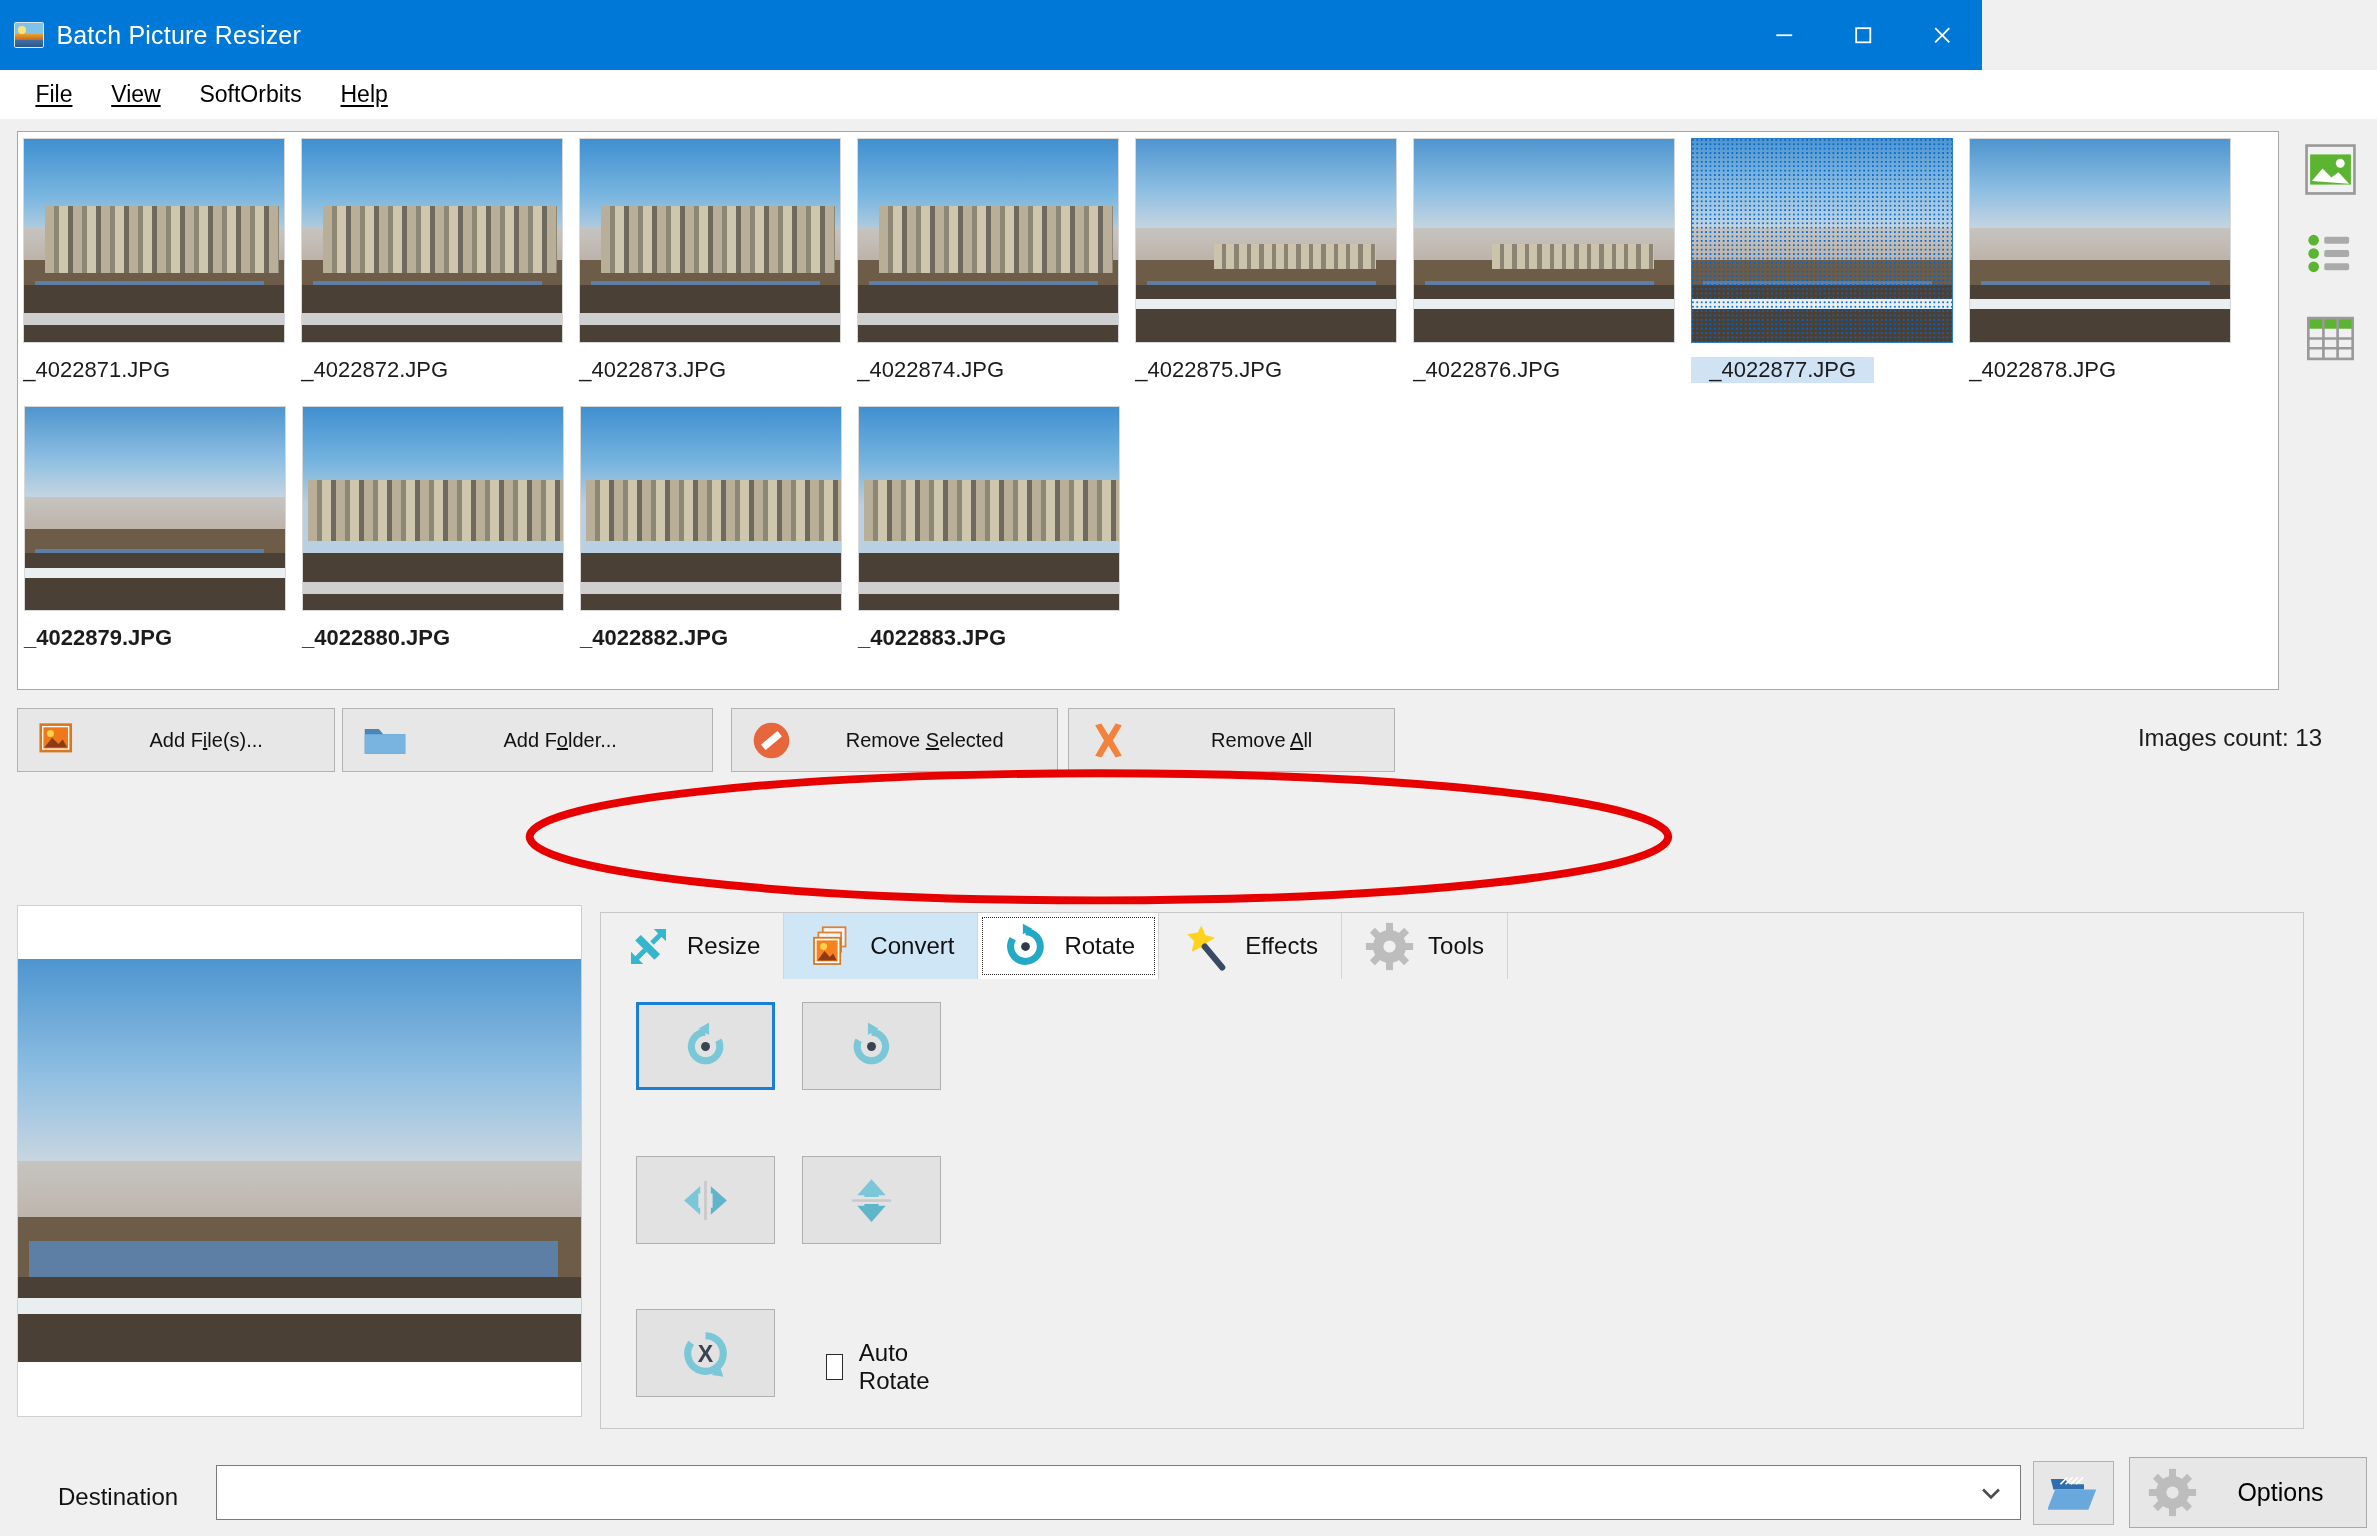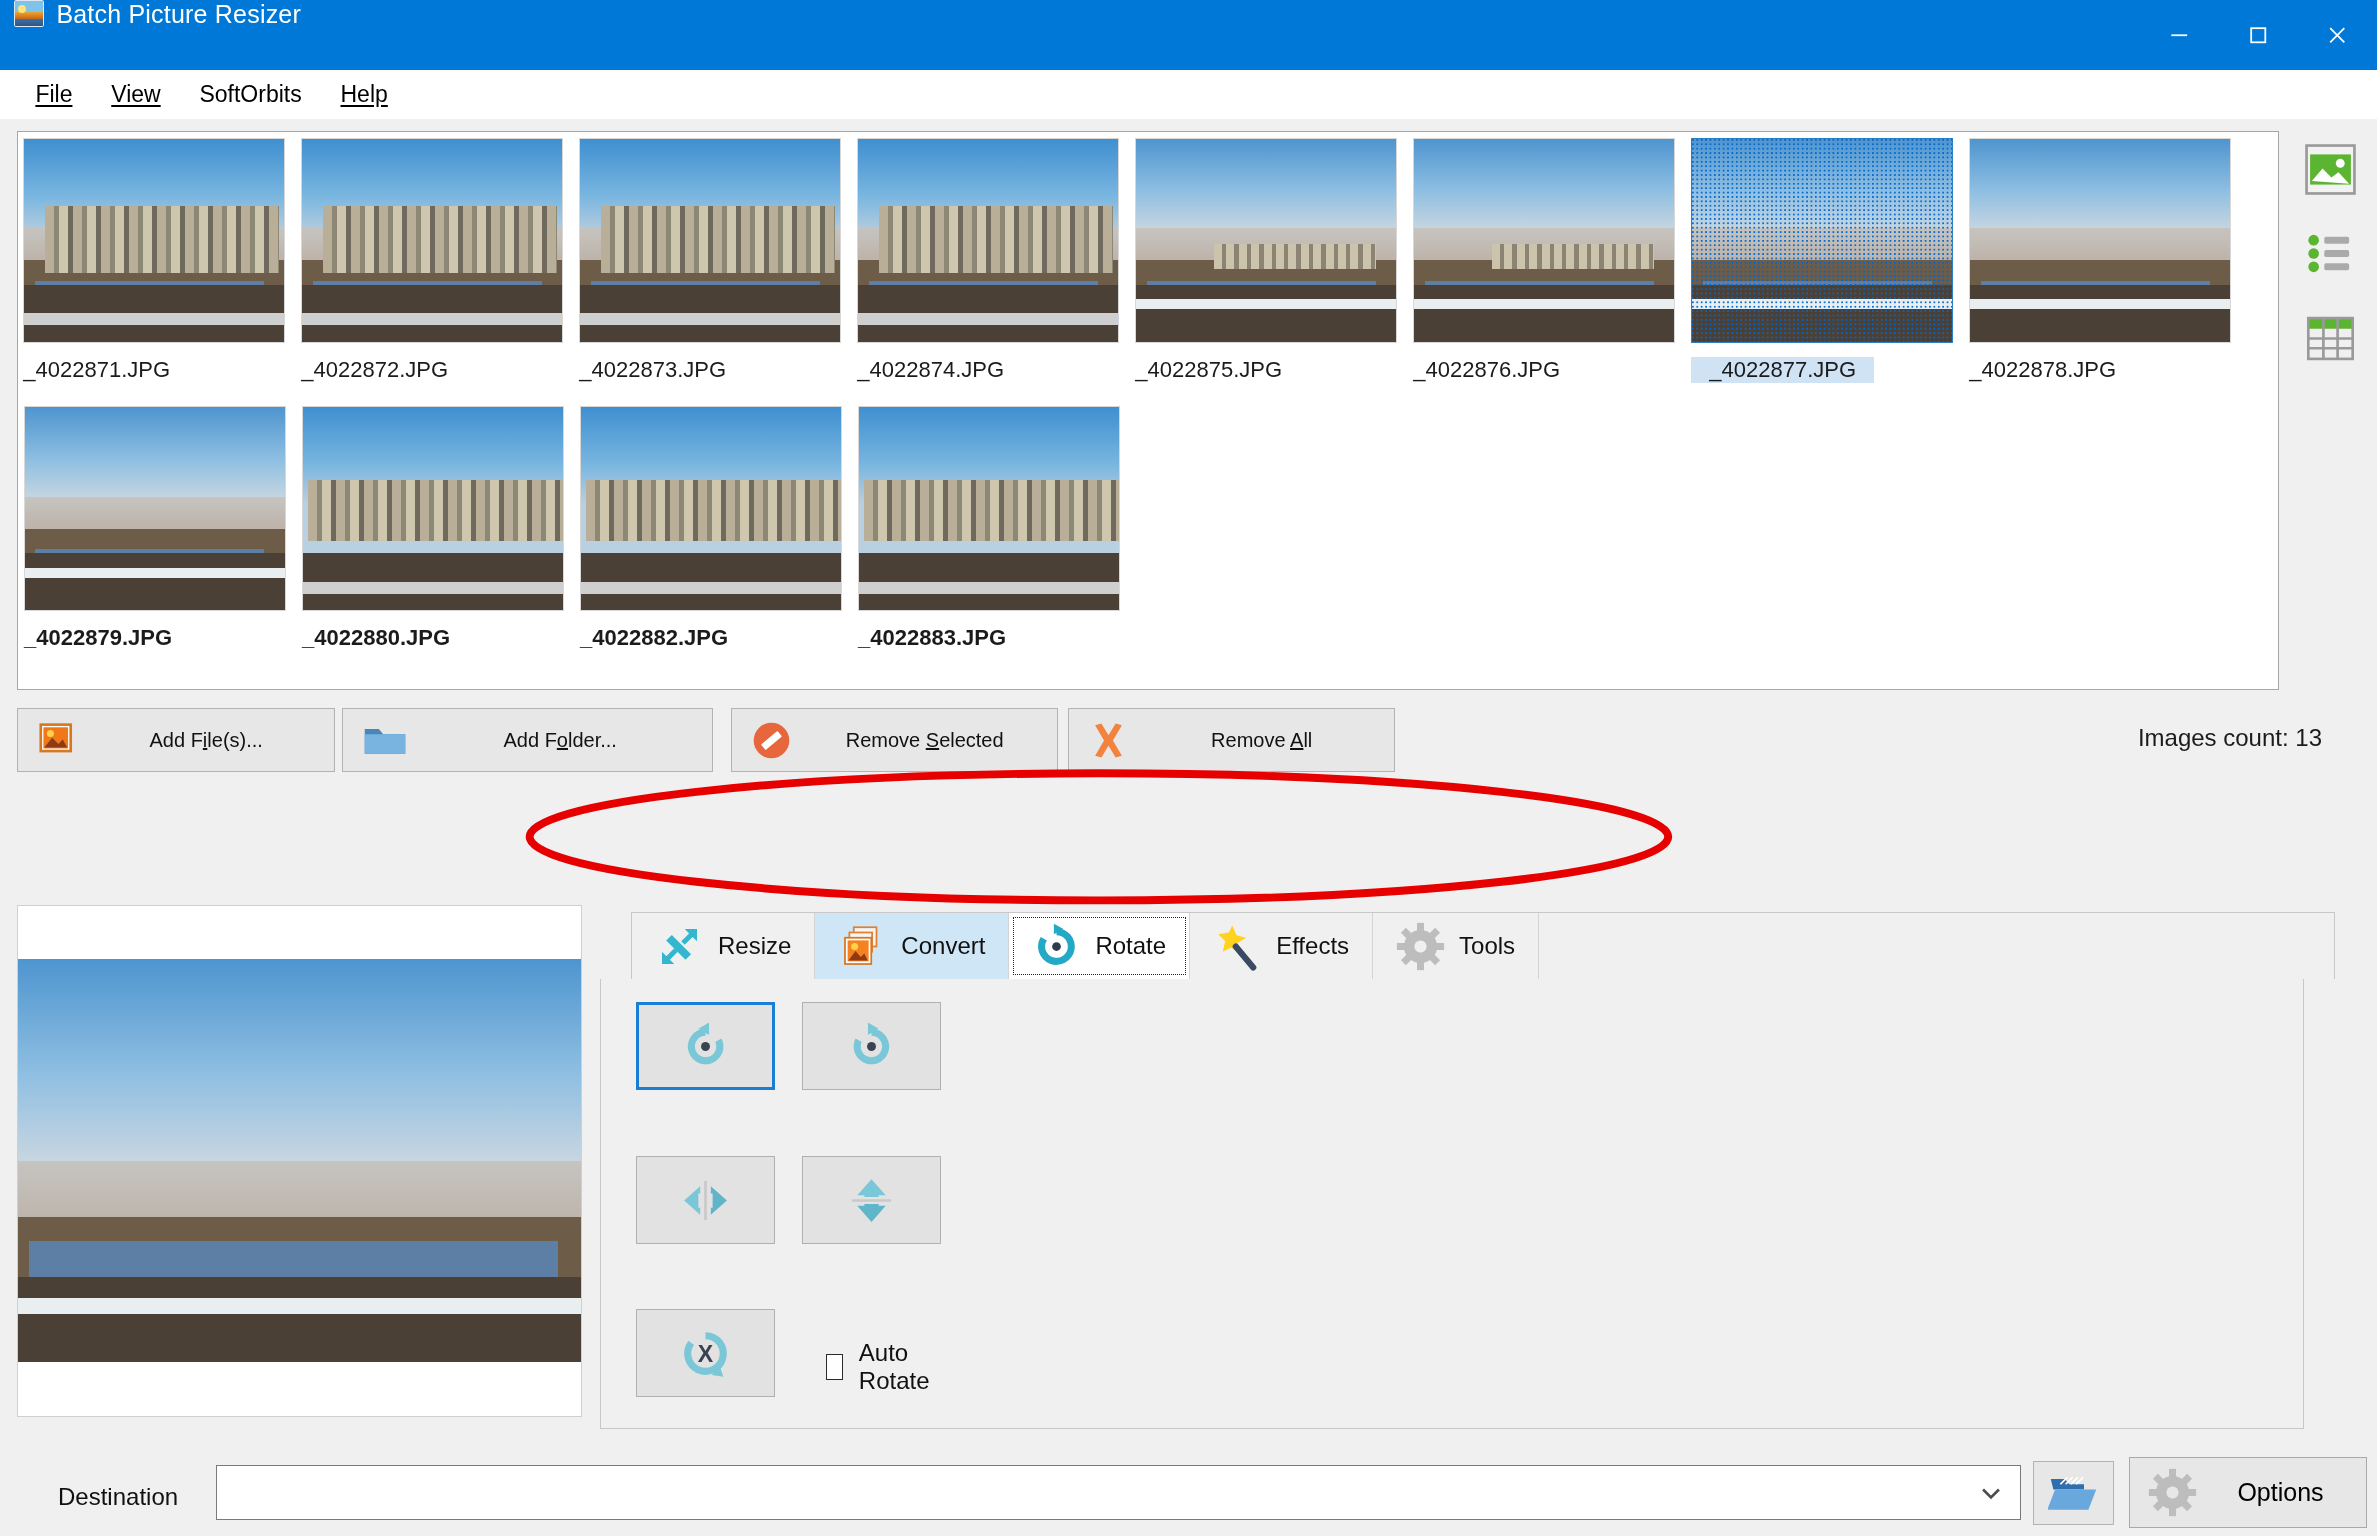--- a/index.html
+++ b/index.html
@@ -7,22 +7,22 @@
   body {
     width:2377px; height:1536px;
     font-family:"Liberation Sans", sans-serif;
     background:#f0f0f0;
     overflow:hidden;
     position:relative;
   }
 
   
   .titlebar{
-    position:absolute; left:0; top:0; width:2377px; height:70px;
-    background:#0078d7; display:flex; 
+    position:absolute; left:0; top:0; width:1982px; height:70px;
+    background:#0078d7; display:flex; align-items:center;
   }
   .app-icon{
     width:30px; height:26.5px; margin-left:14px; margin-right:12.4px;
     border:1.8px solid #dfe8f0; border-radius:1.8px;
     background:linear-gradient(180deg,#7fc2ea 0%,#7fc2ea 45%,#e8a030 46%,#c96a18 70%,#3f6fa8 71%,#2e5786 100%);
     position:relative; flex:0 0 auto;
   }
   .app-icon::after{
     content:""; position:absolute; left:2.6px; top:3.5px; width:8px; height:8px;
     border-radius:50%; background:#ffe27a;
@@ -133,21 +133,21 @@
     background:#ffffff; border:0.9px solid #cfcfcf;
   }
   .preview-img{
     position:absolute; left:0; top:53px; width:563px; height:403px; overflow:hidden;
   }
 
   
   .tabwrap{
     position:absolute; left:600px; top:793px; width:1704px; height:67px;
     border:0.9px solid #c8c8c8; border-bottom:none; background:#f0f0f0;
-    display:flex; align-items:stretch;margin-left:31px;
+    display:flex; align-items:stretch;
   }
   .tab{
     display:flex; align-items:center; gap:14px; padding:0 23px;
     border-right:0.9px solid #d4d4d4; font-size:24px; color:#111; position:relative;
   }
   .tab.highlight{ background:#cfe6f7; }
   .tab.active{ background:#ffffff; outline:1.8px dotted #222; outline-offset:-5.3px; z-index:2; }
   .tab-spacer{ flex:1; }
   .tabpanel{
     position:absolute; left:600px; top:860px; width:1704px; height:450px;

